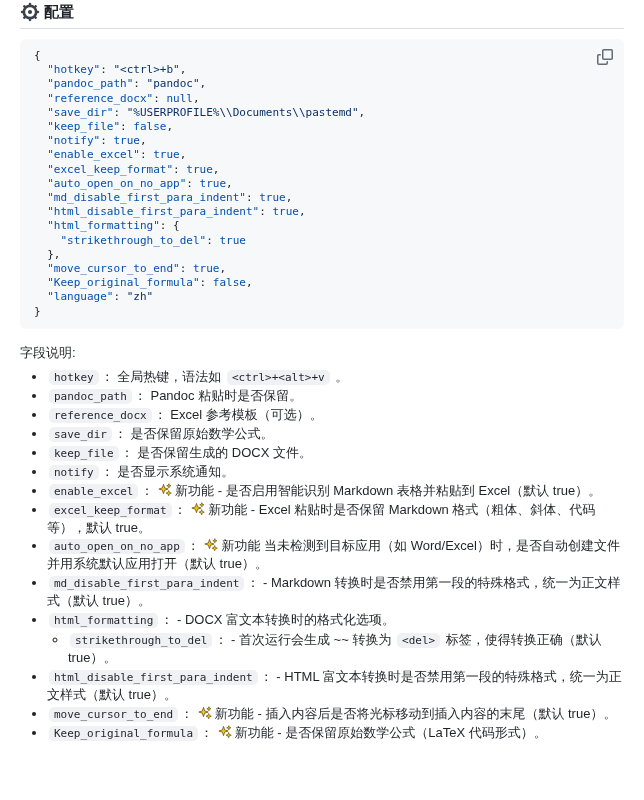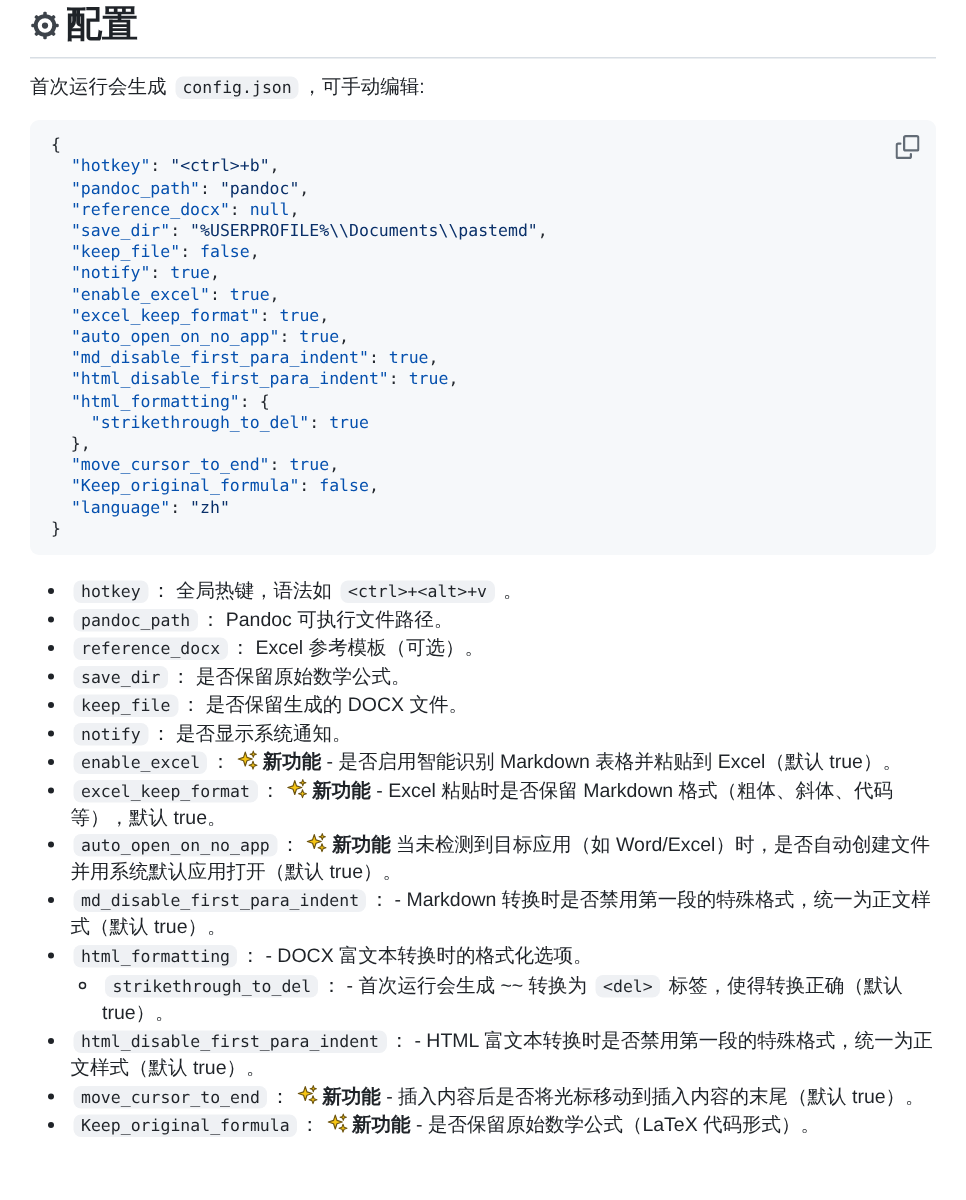--- a/index.html
+++ b/index.html
@@ -7,21 +7,21 @@
   body {
     width:644px; height:800px; overflow:hidden;
     background:#ffffff; color:#1f2328;
     font-family:"Liberation Sans","DejaVu Sans",sans-serif;
     font-size:13px; line-height:1.4;
   }
   .content { padding:2px 20px 0 20px; }
 
   h2.page-title {
     display:flex; align-items:center; gap:4px;
-    font-size:24px; font-weight:700; line-height:1.25;
+    font-size:15px; font-weight:700; line-height:1.25;
     margin:0 0 10px 0; padding-bottom:6px;
     border-bottom:1px solid #d8dee4;
   }
   .gear-icon svg { display:block; }
 
   p.intro { margin:0 0 13px 0; }
 
   .ic {
     font-family:"DejaVu Sans Mono","Liberation Mono",monospace;
     font-size:11px; background:#eff1f4; color:#1f2328;
@@ -47,21 +47,21 @@
     width:22px; height:22px; padding:3px;
     background:transparent; border:0; cursor:pointer; color:#636c76;
   }
   .copy-btn svg { display:block; }
 
   p.fields-heading { margin:0 0 6px 0; }
 
   ul.fields { margin:0 0 12px 0; padding-left:27px; }
   ul.fields li { margin-top:1px; line-height:1.38; }
   ul.fields ul.sub { margin:2px 0 0 0; padding-left:21px; list-style-type:circle; }
-  strong { font-weight:700; }
+  strong { font-weight:400; }
 
   .sparkle { display:inline-block; vertical-align:-2px; margin:0 3px 0 1px; }
 </style>
 </head>
 <body>
 
 <div class="content">
 
   <h2 class="page-title">
     <span class="gear-icon">
@@ -76,38 +76,38 @@
           <rect x="10.6" y="1" width="2.8" height="4.6" rx="1" transform="rotate(270 12 12)"></rect>
           <rect x="10.6" y="1" width="2.8" height="4.6" rx="1" transform="rotate(315 12 12)"></rect>
         </g>
         <circle cx="12" cy="12" r="7.4" fill="none" stroke="#3d434a" stroke-width="3.2"></circle>
         <circle cx="12" cy="12" r="2.5" fill="#3d434a"></circle>
       </svg>
     </span>
     <span>配置</span>
   </h2>
 
-  <p class="intro"><span>首次运行会生成 </span><code class="ic">config.json</code><span>，可手动编辑:</span></p>
 
   <div class="code-wrap">
     <button class="copy-btn" title="Copy">
       <span>
         <svg width="16" height="16" viewBox="0 0 16 16" fill="currentColor" aria-hidden="true">
           <path d="M0 6.75C0 5.784.784 5 1.75 5h1.5a.75.75 0 0 1 0 1.5h-1.5a.25.25 0 0 0-.25.25v7.5c0 .138.112.25.25.25h7.5a.25.25 0 0 0 .25-.25v-1.5a.75.75 0 0 1 1.5 0v1.5A1.75 1.75 0 0 1 9.25 16h-7.5A1.75 1.75 0 0 1 0 14.25Z"></path>
           <path d="M5 1.75C5 .784 5.784 0 6.75 0h7.5C15.216 0 16 .784 16 1.75v7.5A1.75 1.75 0 0 1 14.25 11h-7.5A1.75 1.75 0 0 1 5 9.25Zm1.75-.25a.25.25 0 0 0-.25.25v7.5c0 .138.112.25.25.25h7.5a.25.25 0 0 0 .25-.25v-7.5a.25.25 0 0 0-.25-.25Z"></path>
         </svg>
       </span>
     </button>
     <div class="code"><div class="cl"><span class="pun">{</span></div><div class="cl"><span class="pun">  </span><span class="key">"hotkey"</span><span class="pun">: </span><span class="str">"&lt;ctrl&gt;+b"</span><span class="pun">,</span></div><div class="cl"><span class="pun">  </span><span class="key">"pandoc_path"</span><span class="pun">: </span><span class="str">"pandoc"</span><span class="pun">,</span></div><div class="cl"><span class="pun">  </span><span class="key">"reference_docx"</span><span class="pun">: </span><span class="kw">null</span><span class="pun">,</span></div><div class="cl"><span class="pun">  </span><span class="key">"save_dir"</span><span class="pun">: </span><span class="str">"%USERPROFILE%\\Documents\\pastemd"</span><span class="pun">,</span></div><div class="cl"><span class="pun">  </span><span class="key">"keep_file"</span><span class="pun">: </span><span class="kw">false</span><span class="pun">,</span></div><div class="cl"><span class="pun">  </span><span class="key">"notify"</span><span class="pun">: </span><span class="kw">true</span><span class="pun">,</span></div><div class="cl"><span class="pun">  </span><span class="key">"enable_excel"</span><span class="pun">: </span><span class="kw">true</span><span class="pun">,</span></div><div class="cl"><span class="pun">  </span><span class="key">"excel_keep_format"</span><span class="pun">: </span><span class="kw">true</span><span class="pun">,</span></div><div class="cl"><span class="pun">  </span><span class="key">"auto_open_on_no_app"</span><span class="pun">: </span><span class="kw">true</span><span class="pun">,</span></div><div class="cl"><span class="pun">  </span><span class="key">"md_disable_first_para_indent"</span><span class="pun">: </span><span class="kw">true</span><span class="pun">,</span></div><div class="cl"><span class="pun">  </span><span class="key">"html_disable_first_para_indent"</span><span class="pun">: </span><span class="kw">true</span><span class="pun">,</span></div><div class="cl"><span class="pun">  </span><span class="key">"html_formatting"</span><span class="pun">: {</span></div><div class="cl"><span class="pun">    </span><span class="key">"strikethrough_to_del"</span><span class="pun">: </span><span class="kw">true</span></div><div class="cl"><span class="pun">  },</span></div><div class="cl"><span class="pun">  </span><span class="key">"move_cursor_to_end"</span><span class="pun">: </span><span class="kw">true</span><span class="pun">,</span></div><div class="cl"><span class="pun">  </span><span class="key">"Keep_original_formula"</span><span class="pun">: </span><span class="kw">false</span><span class="pun">,</span></div><div class="cl"><span class="pun">  </span><span class="key">"language"</span><span class="pun">: </span><span class="str">"zh"</span></div><div class="cl"><span class="pun">}</span></div></div>
   </div>
 
+  <p class="fields-heading">字段说明:</p>
 
   <ul class="fields">
       <li><code class="ic">hotkey</code><span>： 全局热键，语法如 </span><code class="ic">&lt;ctrl&gt;+&lt;alt&gt;+v</code><span> 。</span></li>
-      <li><code class="ic">pandoc_path</code><span>： Pandoc 可执行文件路径。</span></li>
+      <li><code class="ic">pandoc_path</code><span>： Pandoc 粘贴时是否保留。</span></li>
       <li><code class="ic">reference_docx</code><span>： Excel 参考模板（可选）。</span></li>
       <li><code class="ic">save_dir</code><span>： 是否保留原始数学公式。</span></li>
       <li><code class="ic">keep_file</code><span>： 是否保留生成的 DOCX 文件。</span></li>
       <li><code class="ic">notify</code><span>： 是否显示系统通知。</span></li>
       <li><code class="ic">enable_excel</code><span>： </span><svg class="sparkle" width="14" height="14" viewBox="0 0 16 16" aria-hidden="true">
     <path d="M6.3 1.6 L7.6 5.6 L11.6 6.9 L7.6 8.2 L6.3 12.2 L5 8.2 L1 6.9 L5 5.6 Z" fill="#f6c514" stroke="#6b5310" stroke-width="0.9" stroke-linejoin="round"></path>
     <path d="M12.4 0.8 L13 2.6 L14.8 3.2 L13 3.8 L12.4 5.6 L11.8 3.8 L10 3.2 L11.8 2.6 Z" fill="#f6c514" stroke="#6b5310" stroke-width="0.8" stroke-linejoin="round"></path>
     <path d="M12.2 8.6 L13 10.8 L15.2 11.6 L13 12.4 L12.2 14.6 L11.4 12.4 L9.2 11.6 L11.4 10.8 Z" fill="#f6c514" stroke="#6b5310" stroke-width="0.8" stroke-linejoin="round"></path>
   </svg><strong>新功能</strong><span> - 是否启用智能识别 Markdown 表格并粘贴到 Excel（默认 true）。</span></li>
       <li><code class="ic">excel_keep_format</code><span>： </span><svg class="sparkle" width="14" height="14" viewBox="0 0 16 16" aria-hidden="true">

